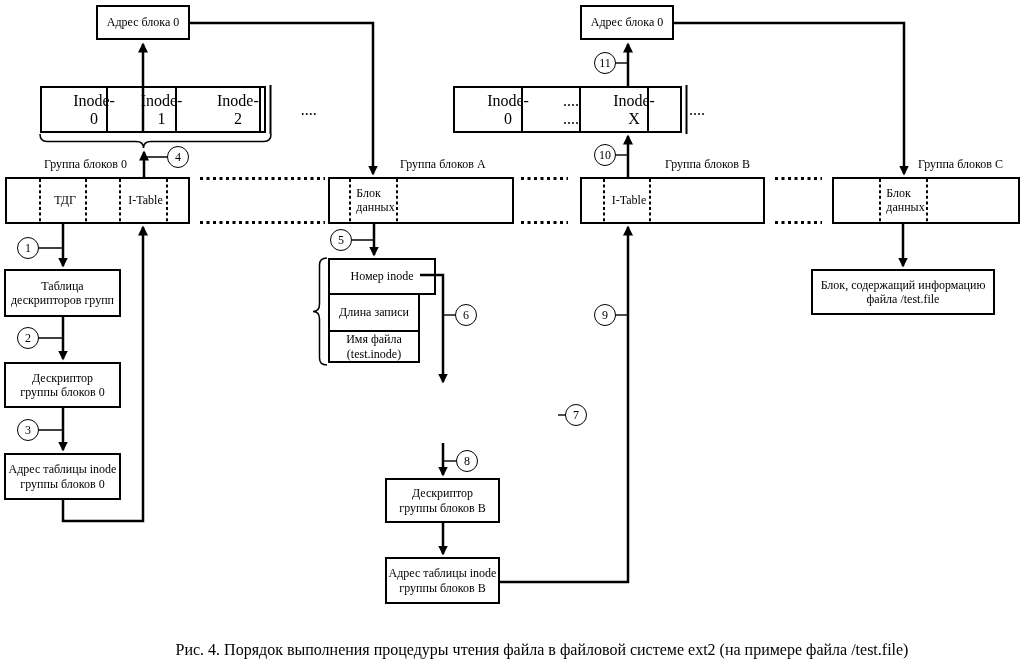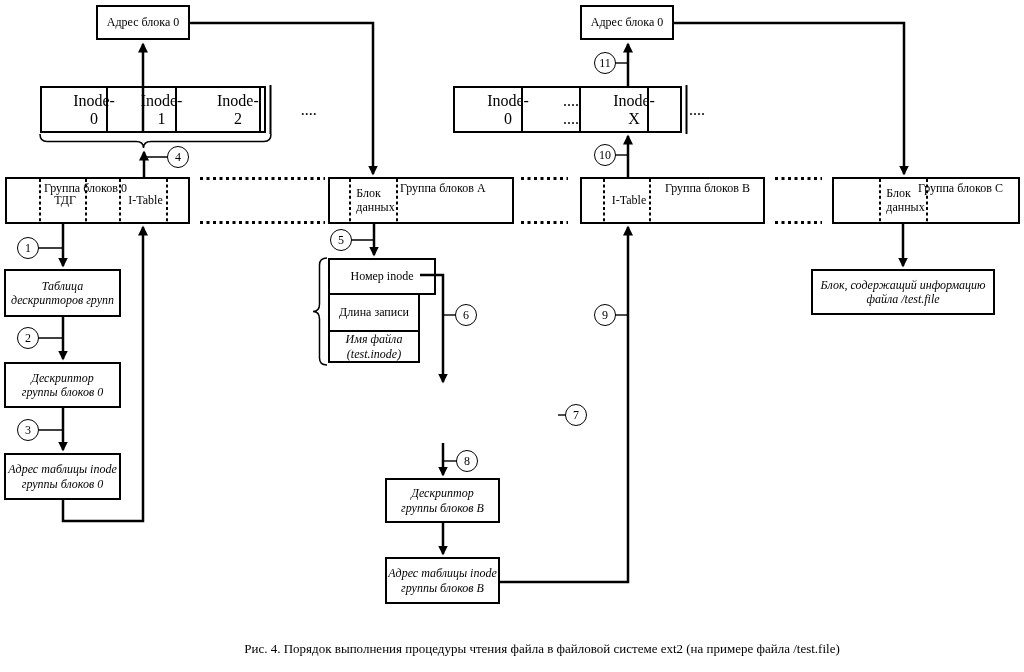--- a/index.html
+++ b/index.html
@@ -9,26 +9,26 @@
   .box{position:absolute;border:2px solid #000;box-sizing:border-box;display:flex;
        align-items:center;justify-content:center;text-align:center;font-size:12px;
        line-height:1.2;background:transparent;z-index:2;}
   .gbox{display:block;}
   .gcell{position:absolute;top:0;bottom:0;display:flex;align-items:center;justify-content:center;
          text-align:left;font-size:12px;line-height:1.15;white-space:pre-line;}
   .row{position:absolute;border:2px solid #000;box-sizing:border-box;display:flex;z-index:2;}
   .row .cell{border-right:2px solid #000;box-sizing:border-box;display:flex;align-items:center;
              justify-content:center;font-size:16px;text-align:center;padding-left:40px;}
   .row .cell:last-child{border-right:none;}
-  .lbl{position:absolute;font-size:12px;line-height:1.25;z-index:2;margin-top:24px;}
-  .ml{white-space:pre-line;font-style:italic;}
+  .lbl{position:absolute;font-size:12px;line-height:1.25;z-index:2;}
+  .ml{white-space:pre-line;}
   .circle{position:absolute;width:22px;height:22px;border:1.4px solid #000;border-radius:50%;
           box-sizing:border-box;display:flex;align-items:center;justify-content:center;
           font-size:12px;background:#fff;z-index:3;}
-  .caption{position:absolute;left:60px;top:641px;width:964px;text-align:center;font-size:13px;z-index:2;}
+  .caption{position:absolute;left:60px;top:641px;width:964px;text-align:center;font-size:16px;z-index:2;}
 </style>
 </head>
 <body>
 
 <div class="canvas">
 
   <svg class="lines" width="1024" height="672">
     <defs>
       <marker id="ah" markerUnits="userSpaceOnUse" markerWidth="11" markerHeight="10" refX="8.5" refY="5" orient="auto">
         <path d="M0,0 L10,5 L0,10 Z" fill="#000"></path>

